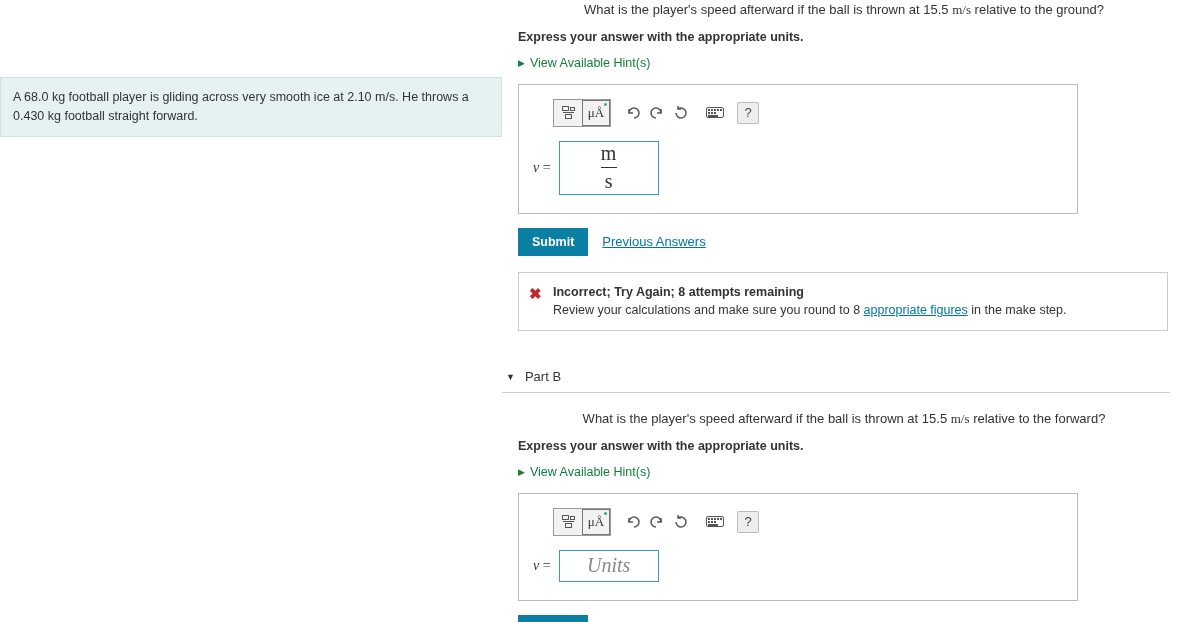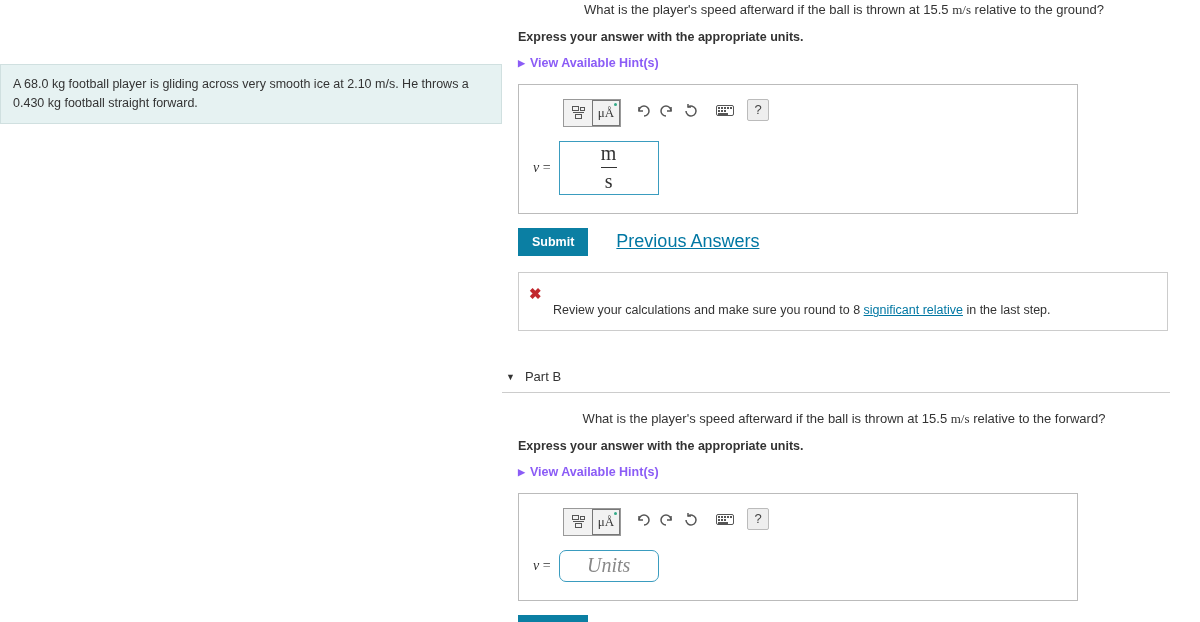--- a/index.html
+++ b/index.html
@@ -18,53 +18,55 @@
     width: 502px;
     padding-top: 64px;
   }
   .problem-box {
     background: #e6f2f2;
     border: 1px solid #d0e0e0;
     padding: 10px 12px;
     font-size: 12.5px;
     line-height: 1.5;
     color: #333;
+    margin-top: 13px;
   }
   .right-col {
     flex: 1;
     padding: 0 30px 20px 16px;
   }
   .q-text { font-size: 13px; margin-bottom: 10px; line-height: 1.5; text-align: center; }
   .q-text .units { font-family: 'Times New Roman', serif; }
   .instr { font-size: 12.5px; font-weight: bold; margin-bottom: 10px; }
   .hints {
-    color: #8b5cf6;
+    color: #15803d;
     font-size: 12.5px;
-    font-weight: bold;
+    font-weight: normal;
     cursor: pointer;
     display: inline-flex;
     align-items: center;
     margin-bottom: 14px;
   }
   .hints::before {
     content: "▶";
     font-size: 9px;
     margin-right: 5px;
   }
   .answer-box {
     border: 1px solid #bbb;
     padding: 14px 14px 18px 14px;
     width: 560px;
     margin-bottom: 14px;
   }
   .toolbar {
     display: flex;
+    align-items: center;
     gap: 0;
     margin-bottom: 14px;
-    margin-left: 30px;
+    margin-left: 20px;
   }
   .tb-group { display: flex; border: 1px solid #999; }
   .tb-btn {
     width: 28px; height: 26px;
     display: flex; align-items: center; justify-content: center;
     background: #f2f2f2;
     font-size: 11px;
     color: #333;
     cursor: pointer;
   }
@@ -95,32 +97,32 @@
     width: 100px;
     height: 54px;
     display: flex; align-items: center; justify-content: center;
     font-family: 'Times New Roman', serif;
     font-size: 20px;
     color: #333;
   }
   .units-box .fr { display: flex; flex-direction: column; align-items: center; }
   .units-box .fr .n { padding: 0 4px 2px 4px; }
   .units-box .fr .d { padding: 2px 4px 0 4px; border-top: 1px solid #333; }
-  .units-box.placeholder { height: 32px; color: #888; font-style: italic; font-size: 20px; border-radius: 7px; }
-  .btn-row { display: flex; align-items: center; gap: 28px; margin-bottom: 16px; }
+  .units-box.placeholder { height: 32px; color: #888; font-style: italic; font-size: 20px; }
+  .btn-row { display: flex; align-items: center; gap: 14px; margin-bottom: 16px; }
   .submit-btn {
     background: #0b7fa3;
     color: #fff;
     border: none;
     padding: 7px 14px;
     font-size: 12.5px;
     font-weight: bold;
     cursor: pointer;
   }
-  .prev-link { color: #0077a3; font-size: 18px; text-decoration: underline; cursor: pointer; }
+  .prev-link { color: #0077a3; font-size: 13px; text-decoration: underline; cursor: pointer; }
   .feedback {
     border: 1px solid #ccc;
     padding: 10px 12px 10px 34px;
     width: 650px;
     position: relative;
     font-size: 12.5px;
     line-height: 1.5;
     margin-bottom: 30px;
   }
   .feedback .x {
@@ -231,22 +233,22 @@
       </div>
     </div>
 
     <div class="btn-row">
       <button class="submit-btn">Submit</button>
       <span class="prev-link">Previous Answers</span>
     </div>
 
     <div class="feedback">
       <span class="x">✖</span>
-      <br>
-      <span>Review your calculations and make sure you round to 8 </span><span class="link">significant relative</span><span> in the last step.</span>
+      <span class="hd">Incorrect; Try Again; 8 attempts remaining</span><br>
+      <span>Review your calculations and make sure you round to 8 </span><span class="link">appropriate figures</span><span> in the make step.</span>
     </div>
 
     
     <div class="part-hdr">
       <span class="caret">▼</span>
       <span class="t">Part B</span>
     </div>
 
     <div class="q-text">
       <span>What is the player's speed afterward if the ball is thrown at 15.5 </span><span class="units">m/s</span><span> relative to the forward?</span>

